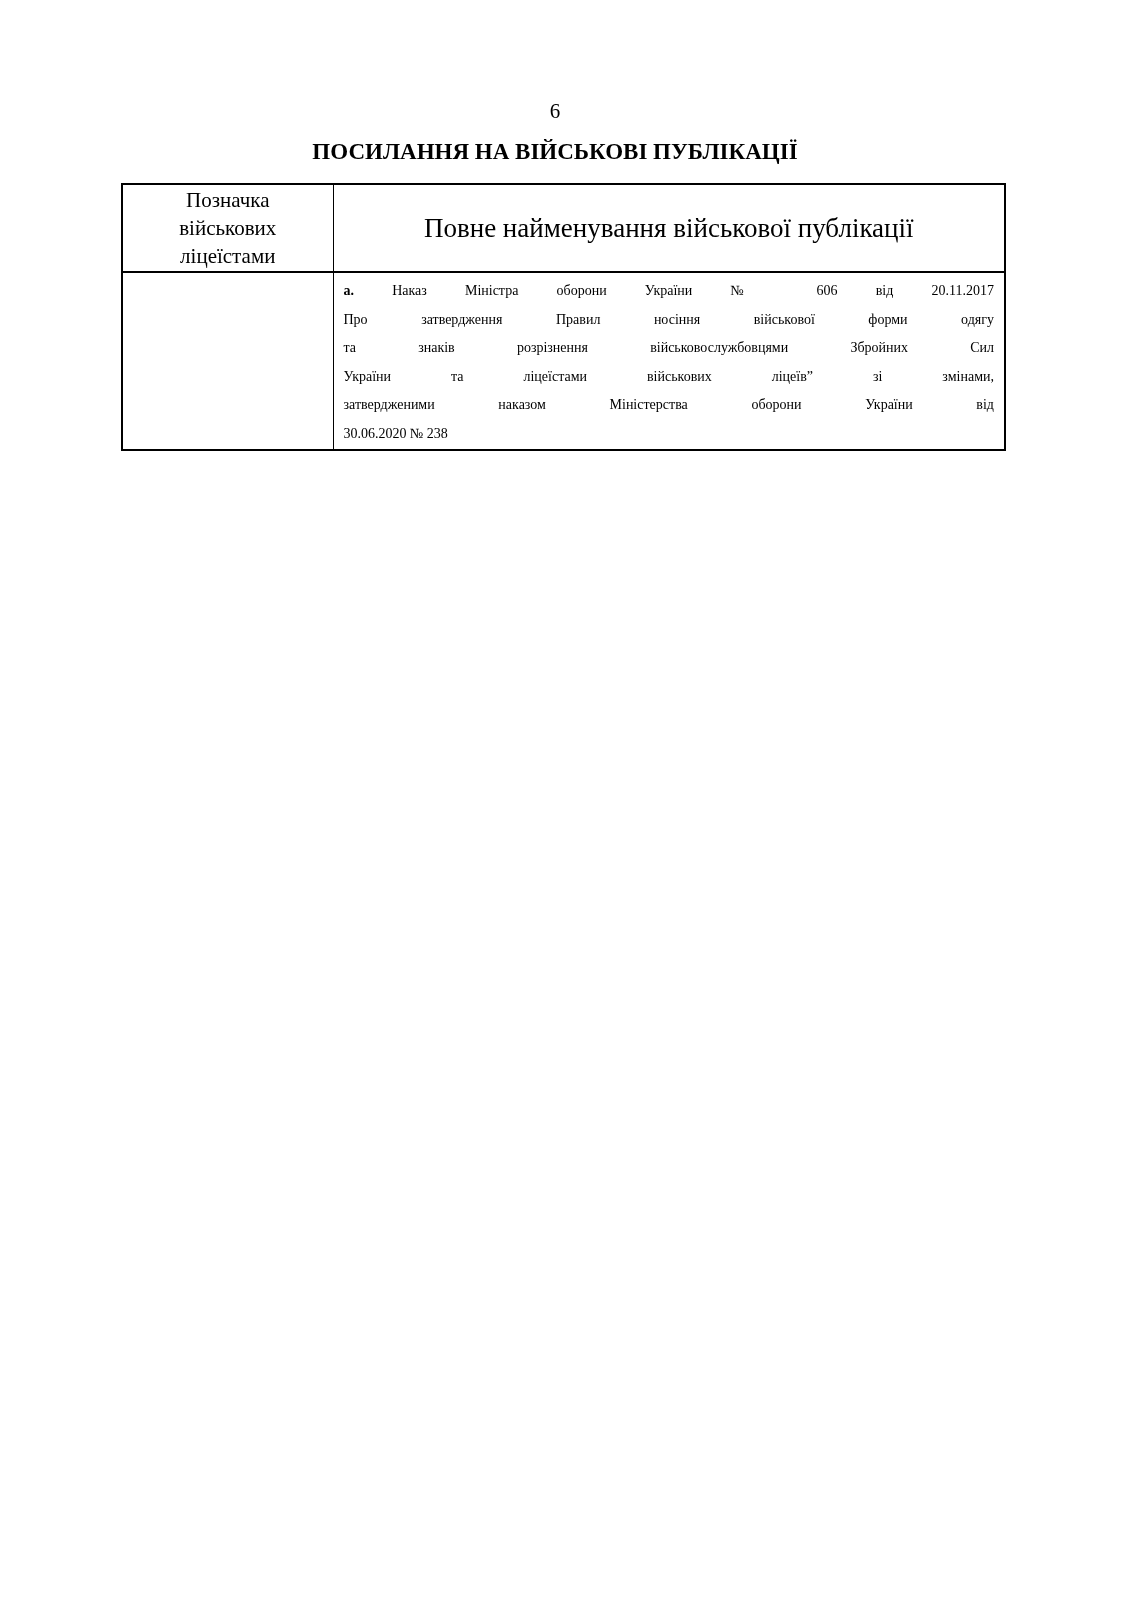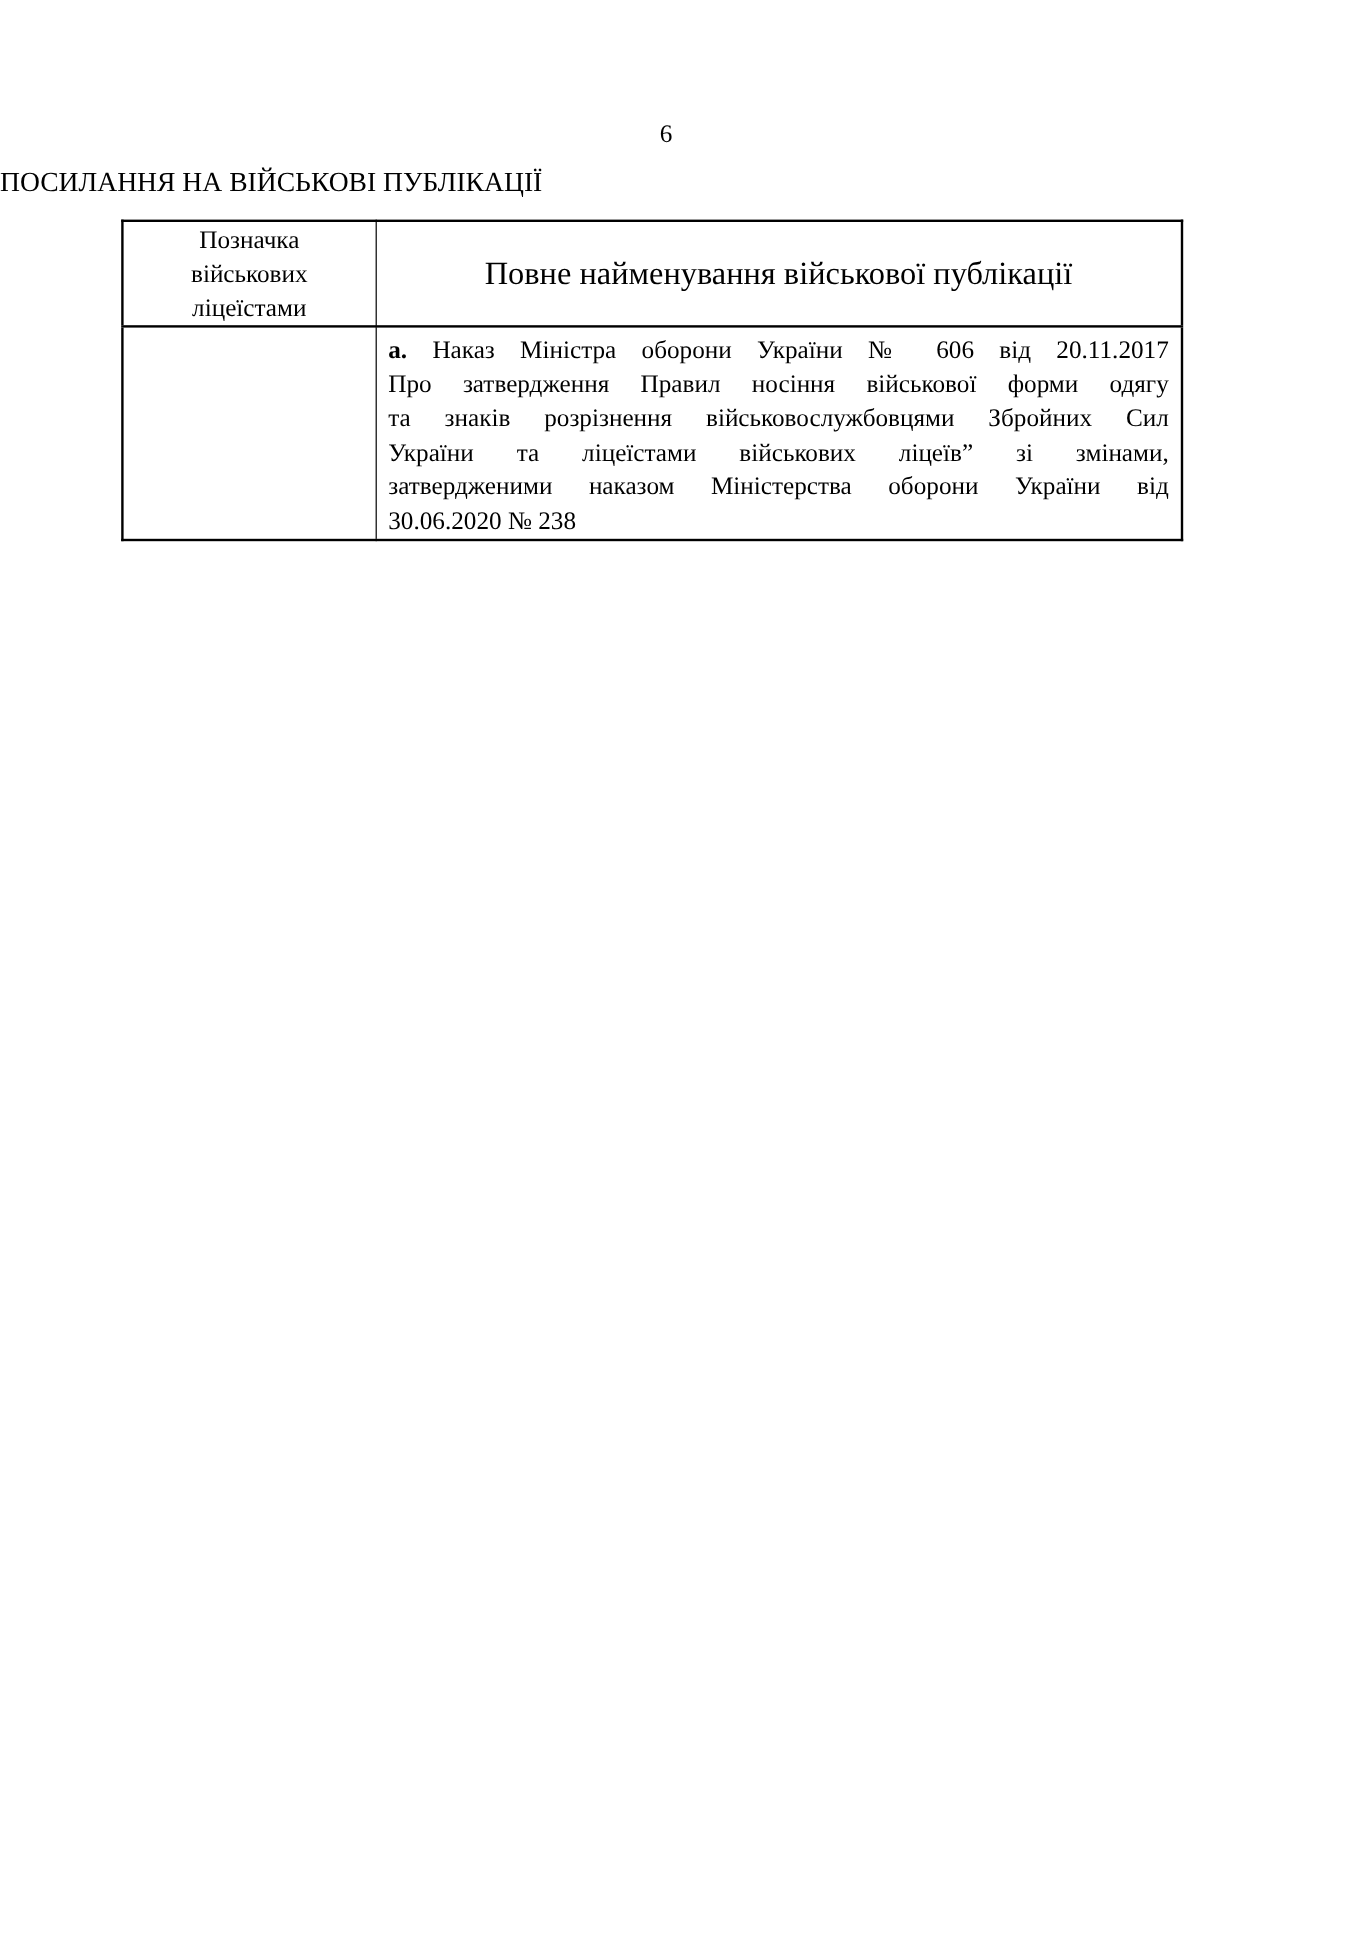--- a/index.html
+++ b/index.html
@@ -22,28 +22,29 @@
       top: 98px;
       text-align: center;
       font-size: 21px;
       line-height: 26px;
     }
     .doc-title {
       position: absolute;
       left: 0;
       width: 1110px;
       top: 137px;
+      text-align: center;
       font-size: 23px;
       line-height: 30px;
-      font-weight: normal;
+      font-weight: bold;
       letter-spacing: 0px;
     }
     .ref-table {
       position: absolute;
-      left: 101px;
+      left: 121px;
       top: 183px;
       width: 885px;
       border-collapse: collapse;
       border: 2px solid #000;
       table-layout: fixed;
     }
     .ref-table td, .ref-table th {
       border: 1px solid #000;
       padding: 0;
       vertical-align: middle;
@@ -63,21 +64,21 @@
     .hdr-code span { display: block; }
     .hdr-name {
       text-align: center;
       font-size: 27px;
       line-height: 28px;
     }
     .body-code {
       height: 176px;
     }
     .body-name {
-      font-size: 21px;
+      font-size: 14px;
       line-height: 28.5px;
       text-align: justify;
       padding: 4px 10px 0 10px !important;
       vertical-align: top !important;
     }
     .ref-line {
       display: block;
       text-align: justify;
       text-align-last: justify;
     }

